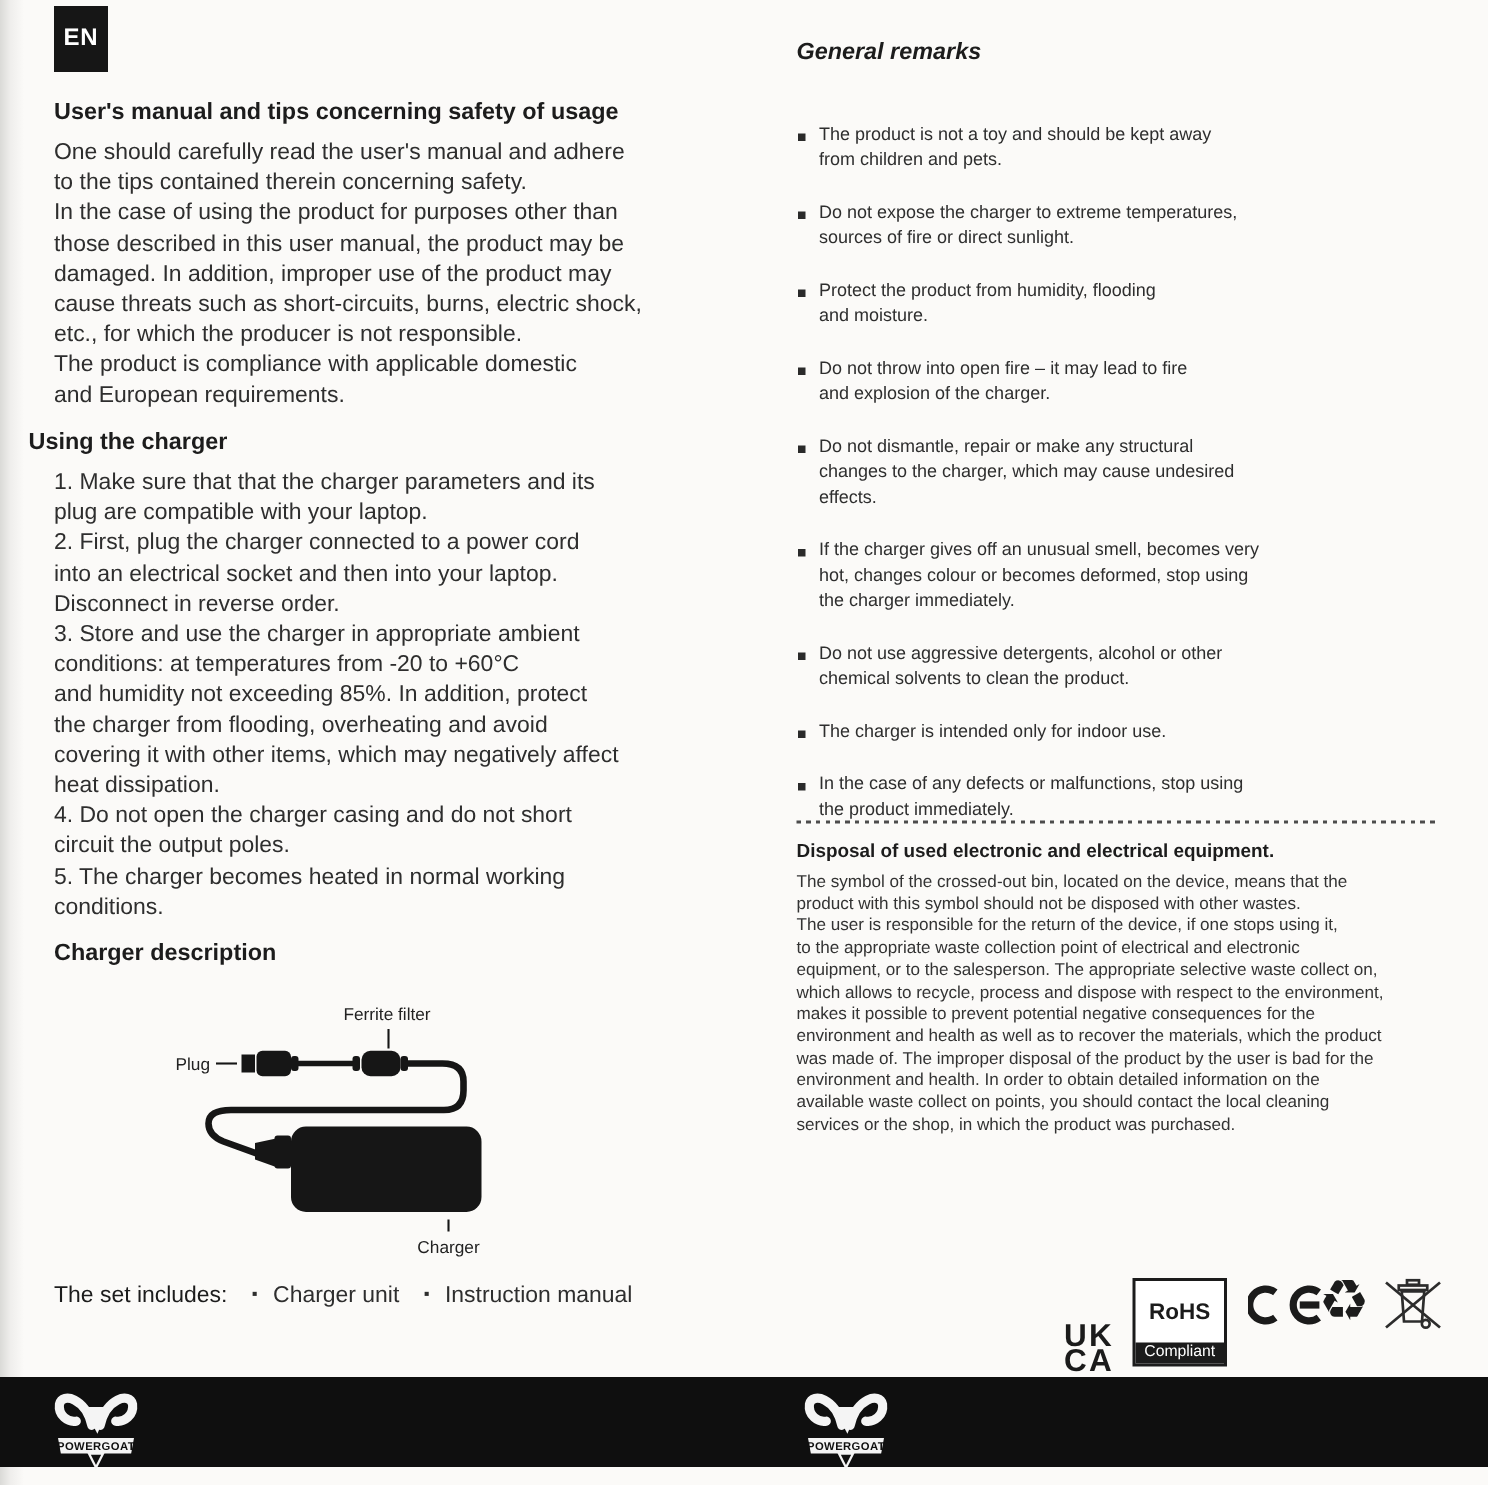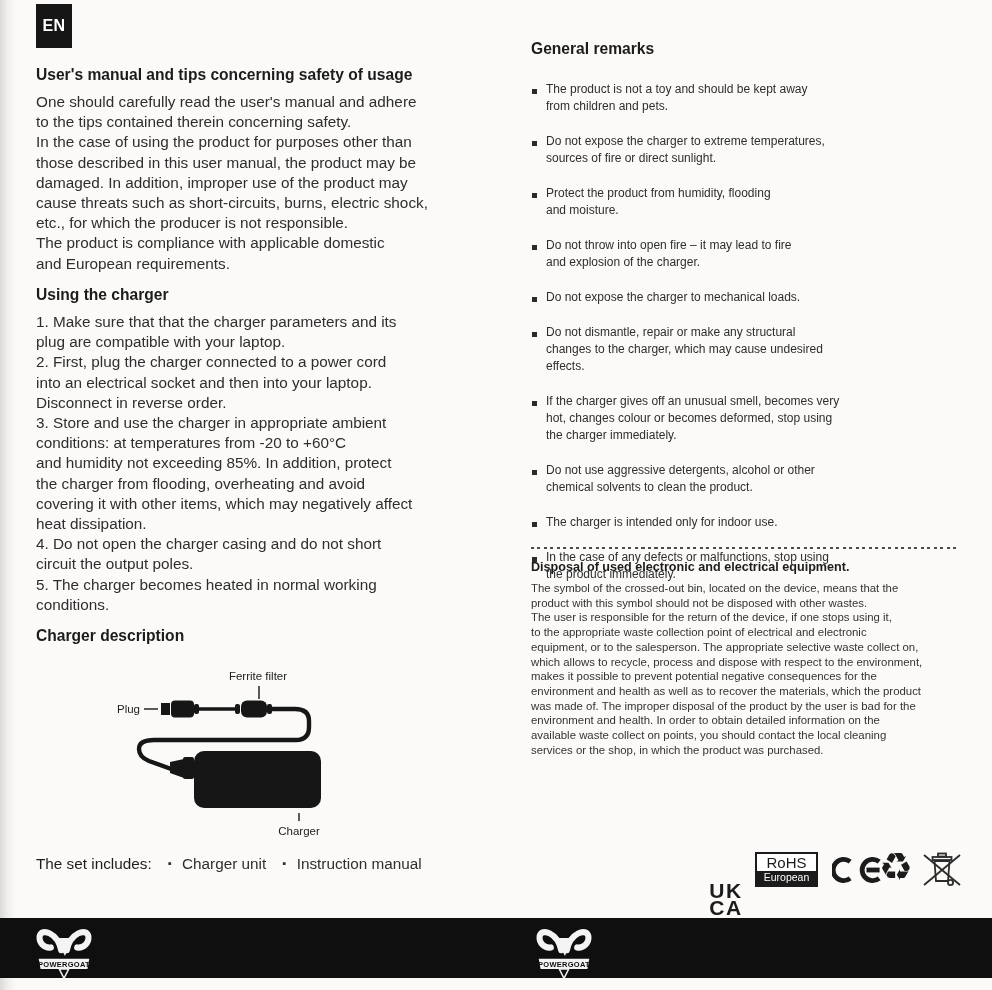--- a/index.html
+++ b/index.html
@@ -27,29 +27,29 @@
     position:absolute; font-size:15.6px; font-weight:700; color:#1c1c1c;
     white-space:nowrap;
   }
   .body-text {
     position:absolute; font-size:15.3px; line-height:20.2px; color:#2e2e2e;
     white-space:pre-line; width:470px;
   }
   
   .h-usage   { left:36px; top:66px; }
   .para-usage{ left:36px; top:92px; }
-  .h-using   { left:36px; top:286px;text-align:right; }
+  .h-using   { left:19px; top:286px;text-align:right; }
   .para-using{ left:36px; top:312px; }
   .h-desc    { left:36px; top:627px; }
   .diagram   { position:absolute; left:100px; top:656px; }
   .set-line  { position:absolute; left:36px; top:855px; font-size:15.3px; color:#2e2e2e; white-space:nowrap; }
   .set-line .lbl { font-weight:400; color:#1c1c1c; }
   .set-line .dot { font-size:11px; position:relative; top:-2px; margin:0 6px 0 12px; }
   
-  .h-general { left:531px; top:40px; }
+  .h-general { left:531px; top:26px;font-style:italic; }
   .bullets { position:absolute; left:531px; top:63px; width:450px; list-style:none; }
   .bullets li {
     position:relative; padding-left:15px;
     font-size:12px; line-height:17px; white-space:pre-line; color:#2e2e2e;margin-top:18px;
   }
   .bullets li::before {
     content:""; position:absolute; left:1px; top:8px;
     width:4.5px; height:4.5px; background:#2a2a2a;
   }
   .dashes {
@@ -64,21 +64,21 @@
   
   .ukca {
     position:absolute; left:705px; top:851px; width:42px;
     font-weight:700; font-size:21px; line-height:16.5px; letter-spacing:1.5px;
     color:#1b1b1b; text-align:center;margin-top:32px;
   }
   .rohs {
     position:absolute; left:755px; top:852px; width:63px;
     border:2.5px solid #1b1b1b; background:#fff; text-align:center;
   }
-  .rohs-top { font-size:15px; font-weight:400; color:#1b1b1b; padding:0 2px; line-height:17px; }
+  .rohs-top { font-size:15px; font-weight:700; color:#1b1b1b; padding:12px 2px; line-height:17px; }
   .rohs-bottom { background:#1b1b1b; color:#fff; font-size:10.5px; line-height:13px; padding-bottom:1px; }
   .ce-mark { position:absolute; left:832px; top:856px; }
   .recycle {
     position:absolute; left:879px; top:843px;
     font-family:"DejaVu Sans", sans-serif; font-size:38px; color:#1c1c1c; line-height:48px;
   }
   .weee { position:absolute; left:920px; top:848px; }
   
   .footer {
     position:absolute; left:0; top:918px; width:992px; height:60px; background:#0f0f0f;
@@ -174,21 +174,20 @@
   <div class="h h-general">General remarks</div>
   <ul class="bullets">
     <li>The product is not a toy and should be kept away
 from children and pets.</li>
     <li>Do not expose the charger to extreme temperatures,
 sources of fire or direct sunlight.</li>
     <li>Protect the product from humidity, flooding
 and moisture.</li>
     <li>Do not throw into open fire – it may lead to fire
 and explosion of the charger.</li>
-    <li>Do not expose the charger to mechanical loads.</li>
     <li>Do not dismantle, repair or make any structural
 changes to the charger, which may cause undesired
 effects.</li>
     <li>If the charger gives off an unusual smell, becomes very
 hot, changes colour or becomes deformed, stop using
 the charger immediately.</li>
     <li>Do not use aggressive detergents, alcohol or other
 chemical solvents to clean the product.</li>
     <li>The charger is intended only for indoor use.</li>
     <li>In the case of any defects or malfunctions, stop using
@@ -211,21 +210,21 @@
 available waste collect on points, you should contact the local cleaning
 services or the shop, in which the product was purchased.</div>
 
   <div class="ukca">
     <div>UK</div>
     <div>CA</div>
   </div>
 
   <div class="rohs">
     <div class="rohs-top">RoHS</div>
-    <div class="rohs-bottom">European</div>
+    <div class="rohs-bottom">Compliant</div>
   </div>
 
   <svg class="ce-mark" width="58" height="28" viewBox="0 0 58 28">
     <g fill="none" stroke="#1b1b1b" stroke-width="4.8">
       <path d="M18.2 5.6 A10.6 10.6 0 1 0 18.2 22.4"></path>
       <path d="M47.2 5.6 A10.6 10.6 0 1 0 47.2 22.4"></path>
       <path d="M34.5 14 H47.6"></path>
     </g>
   </svg>
 

